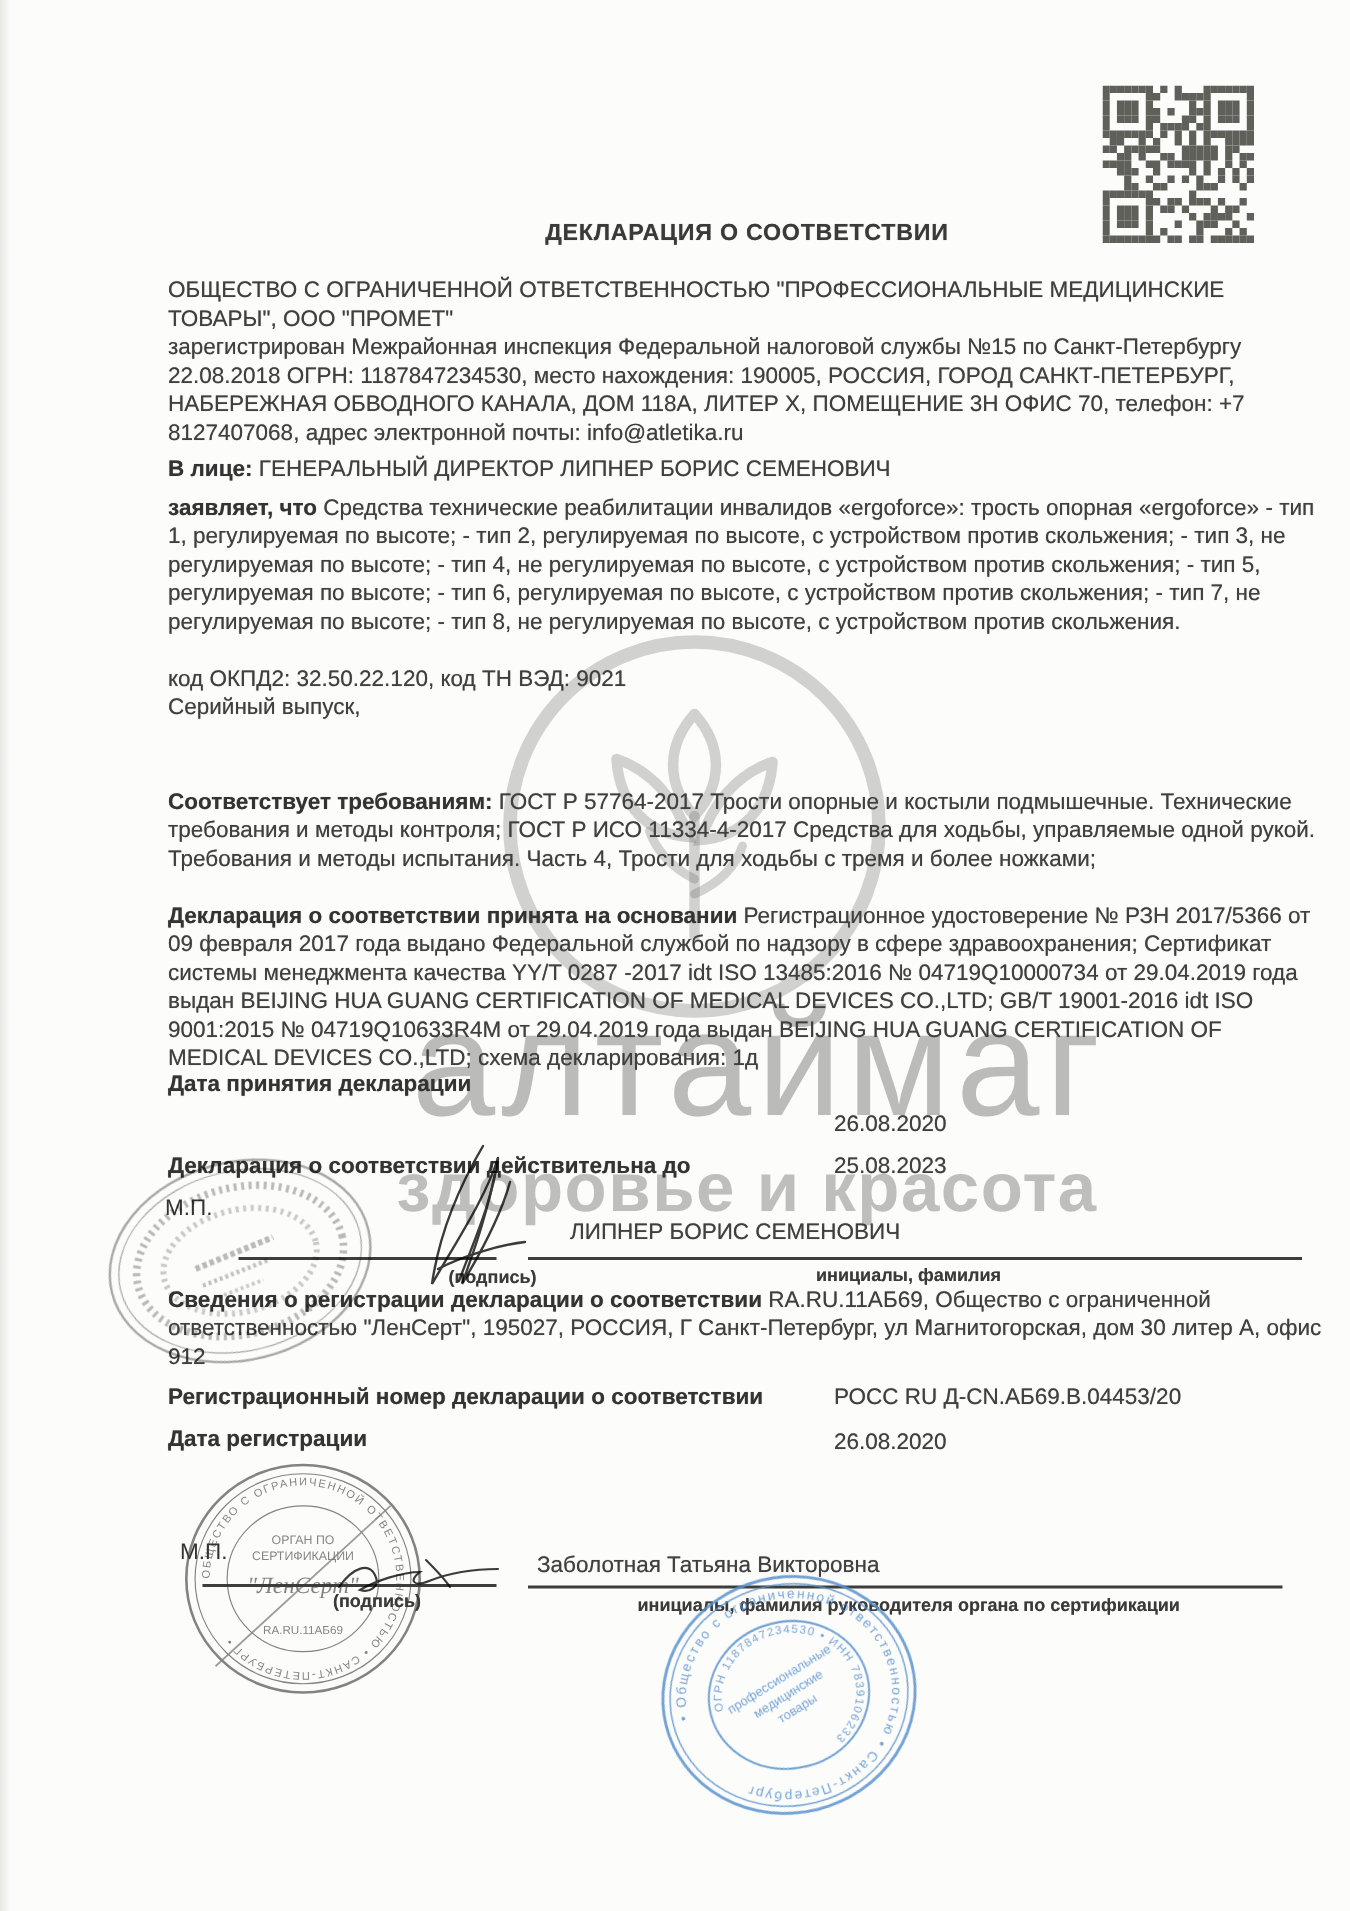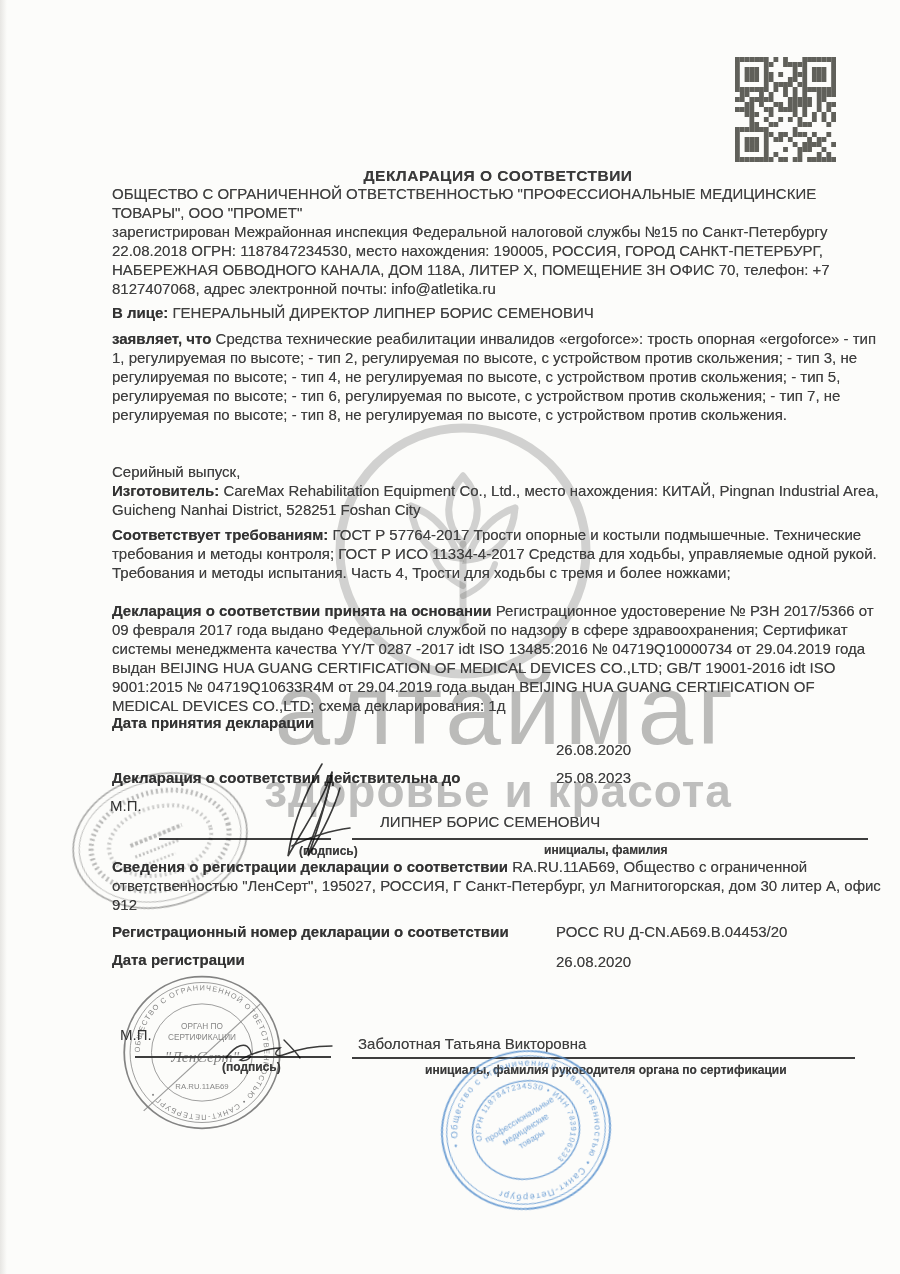--- a/index.html
+++ b/index.html
@@ -16,21 +16,21 @@
   .txt{
     position:absolute;left:112px;width:772px;
     font-size:15px;line-height:19px;
     text-shadow:0 0 .5px rgba(64,64,64,.65);
   }
   .lead{font-weight:700;color:#333;}
   .lead::after{content:" ";}
   .doc-title{
     position:absolute;left:112px;width:772px;top:147px;
     text-align:center;font-size:15.5px;font-weight:700;letter-spacing:.5px;
-    color:#3a3a3a;text-shadow:0 0 .5px rgba(64,64,64,.65);margin-top:20px;
+    color:#3a3a3a;text-shadow:0 0 .5px rgba(64,64,64,.65);
   }
   .label{position:absolute;left:112px;font-size:15px;font-weight:700;color:#333;
          text-shadow:0 0 .5px rgba(64,64,64,.65);}
   .value{position:absolute;left:556px;font-size:15px;text-shadow:0 0 .5px rgba(64,64,64,.65);}
   .mp{position:absolute;font-size:15px;font-weight:400;color:#333;}
   .rule{position:absolute;height:2px;background:#3d3d3d;}
   .caption{position:absolute;font-size:12px;font-weight:700;color:#3a3a3a;
            text-shadow:0 0 .4px rgba(64,64,64,.6);}
   .sig-name{position:absolute;font-size:15px;text-shadow:0 0 .5px rgba(64,64,64,.65);}
   .wm{mix-blend-mode:multiply;pointer-events:none;}
@@ -321,24 +321,22 @@
   <div class="txt" style="top:222px">
     <span>зарегистрирован Межрайонная инспекция Федеральной налоговой службы №15 по Санкт-Петербургу 22.08.2018 ОГРН: 1187847234530, место нахождения: 190005, РОССИЯ, ГОРОД САНКТ-ПЕТЕРБУРГ, НАБЕРЕЖНАЯ ОБВОДНОГО КАНАЛА, ДОМ 118А, ЛИТЕР Х, ПОМЕЩЕНИЕ 3Н ОФИС 70, телефон: +7 8127407068, адрес электронной почты: info@atletika.ru</span>
   </div>
   <div class="txt" style="top:303px">
     <span class="lead">В лице:</span><span>ГЕНЕРАЛЬНЫЙ ДИРЕКТОР ЛИПНЕР БОРИС СЕМЕНОВИЧ</span>
   </div>
 
   <div class="txt" style="top:329px">
     <span class="lead">заявляет, что</span><span>Средства технические реабилитации инвалидов «ergoforce»: трость опорная «ergoforce» - тип 1, регулируемая по высоте; - тип 2, регулируемая по высоте, с устройством против скольжения; - тип 3, не регулируемая по высоте; - тип 4, не регулируемая по высоте, с устройством против скольжения; - тип 5, регулируемая по высоте; - тип 6, регулируемая по высоте, с устройством против скольжения; - тип 7, не регулируемая по высоте; - тип 8, не регулируемая по высоте, с устройством против скольжения.</span>
   </div>
+  <div class="txt" style="top:443px">код ОКПД2: 32.50.22.120, код ТН ВЭД: 9021</div>
   <div class="txt" style="top:462px">Серийный выпуск,</div>
-  <div class="txt" style="top:481px">
-    <span class="lead">Изготовитель:</span><span>CareMax Rehabilitation Equipment Co., Ltd., место нахождения: КИТАЙ, Pingnan Industrial Area, Guicheng Nanhai District, 528251 Foshan City</span>
-  </div>
 
   <div class="txt" style="top:525px">
     <span class="lead">Соответствует требованиям:</span><span>ГОСТ Р 57764-2017 Трости опорные и костыли подмышечные. Технические требования и методы контроля; ГОСТ Р ИСО 11334-4-2017 Средства для ходьбы, управляемые одной рукой. Требования и методы испытания. Часть 4, Трости для ходьбы с тремя и более ножками;</span>
   </div>
 
   <div class="txt" style="top:601px">
     <span class="lead">Декларация о соответствии принята на основании</span><span>Регистрационное удостоверение № РЗН 2017/5366 от 09 февраля 2017 года выдано Федеральной службой по надзору в сфере здравоохранения; Сертификат системы менеджмента качества YY/T 0287 -2017 idt ISO 13485:2016 № 04719Q10000734 от 29.04.2019 года выдан BEIJING HUA GUANG CERTIFICATION OF MEDICAL DEVICES CO.,LTD; GB/T 19001-2016 idt ISO 9001:2015 № 04719Q10633R4M от 29.04.2019 года выдан BEIJING HUA GUANG CERTIFICATION OF MEDICAL DEVICES CO.,LTD; схема декларирования: 1д</span>
   </div>
 
   <div class="label" style="top:714px">Дата принятия декларации</div>

